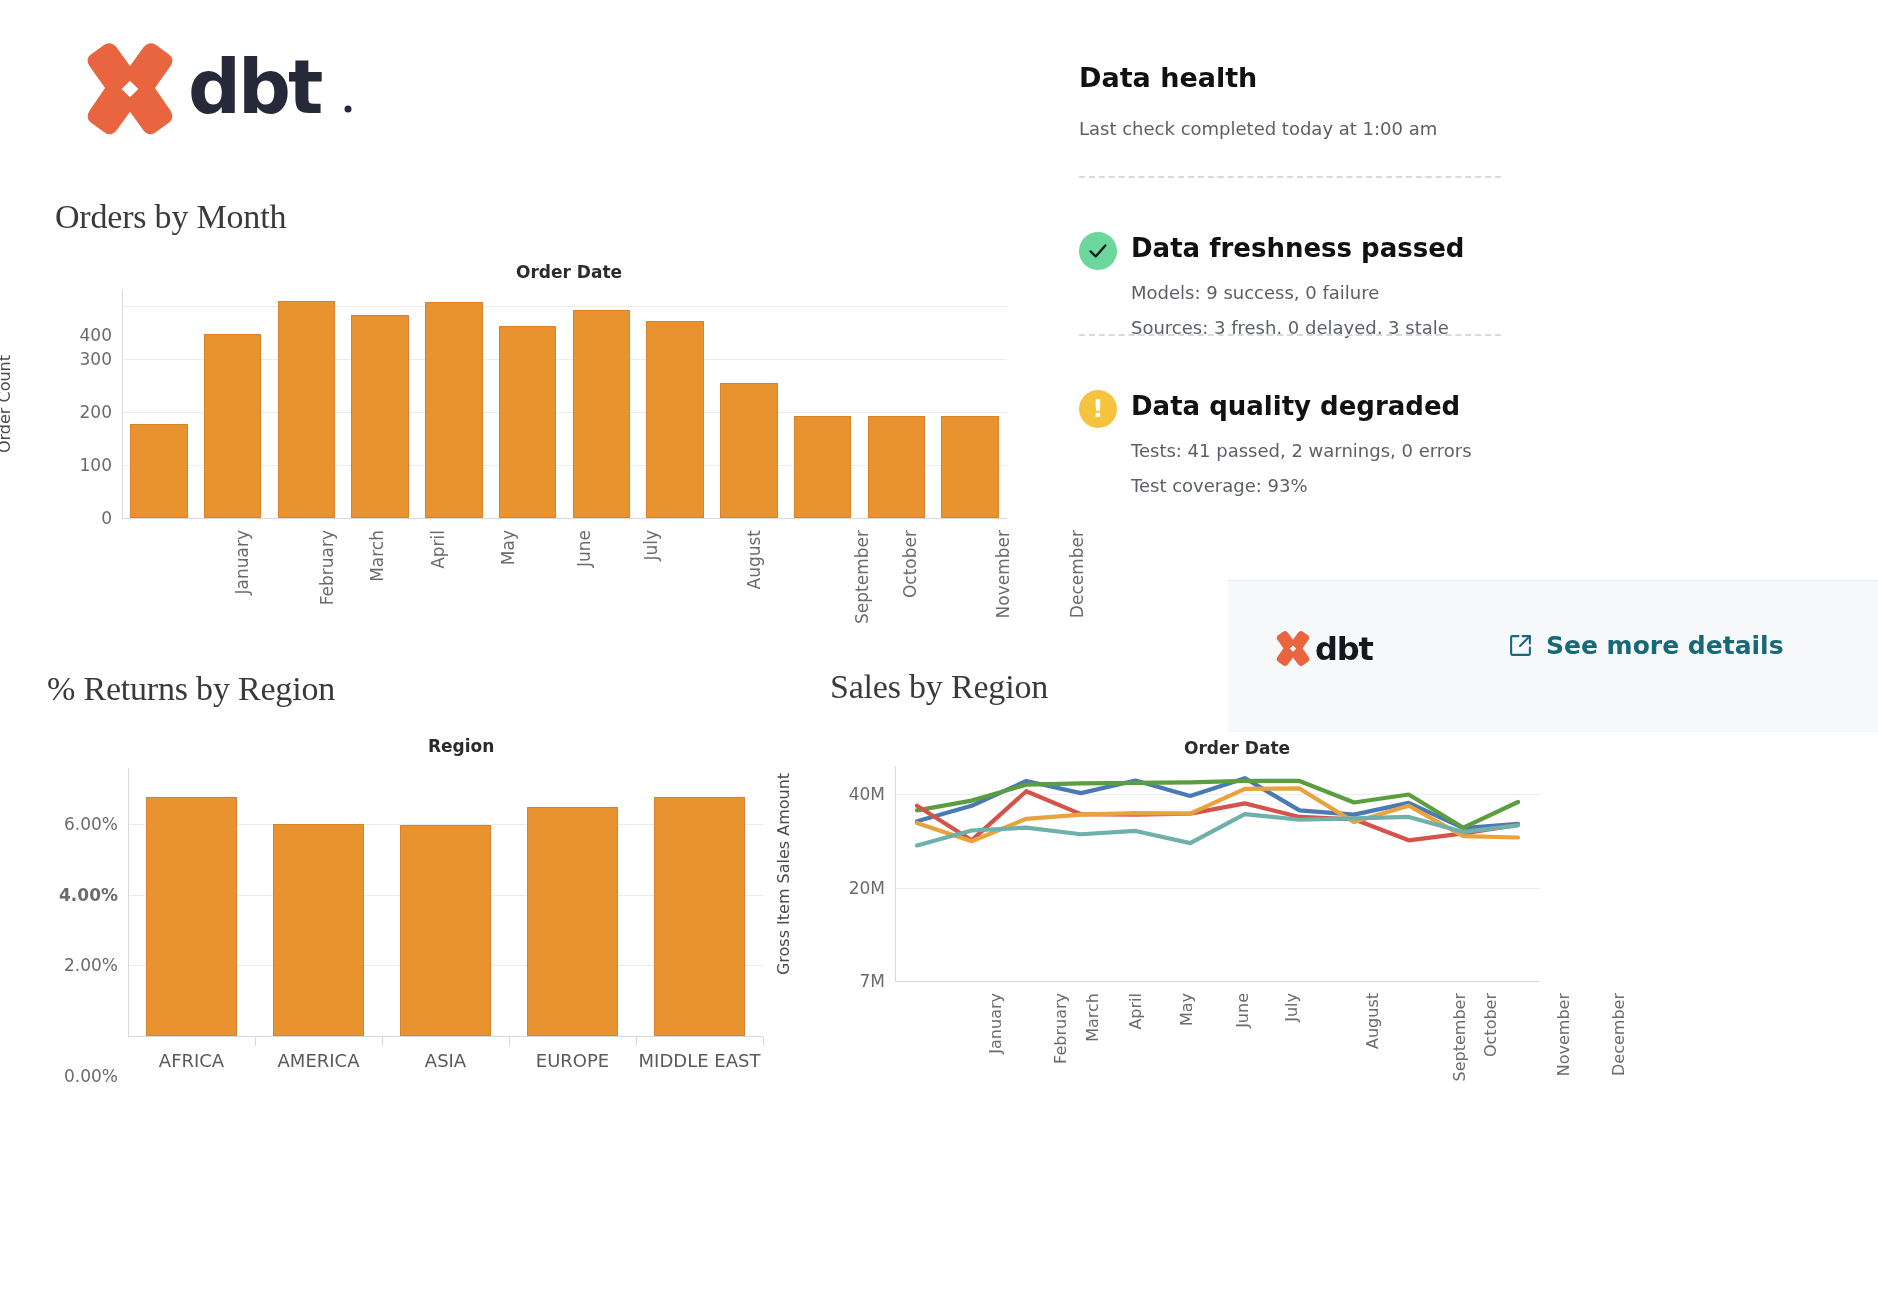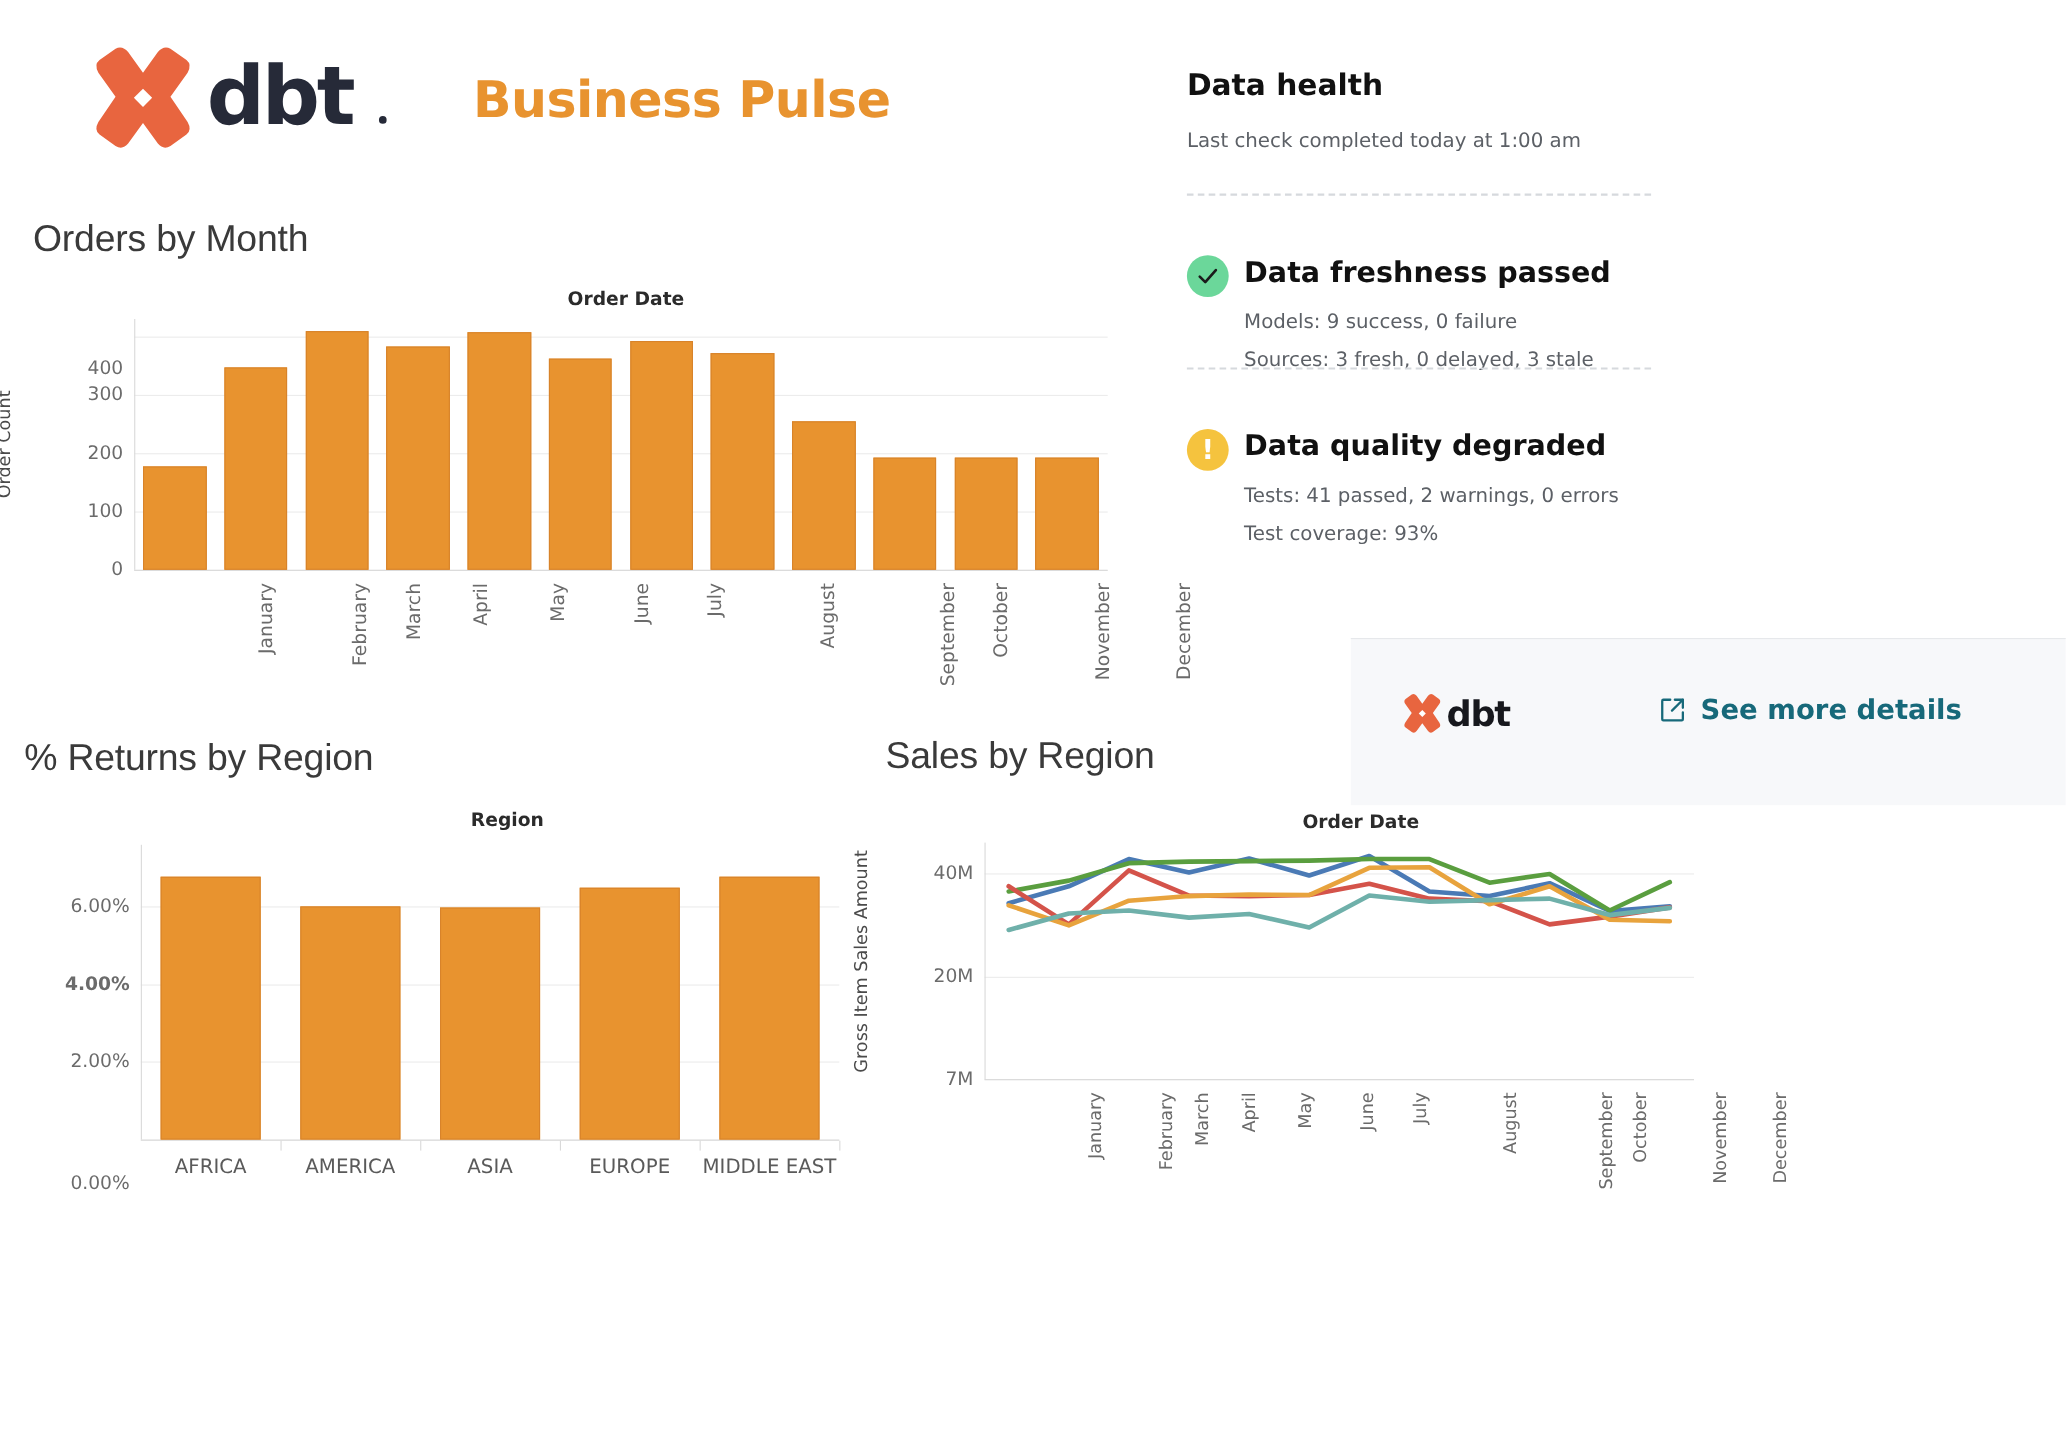--- a/index.html
+++ b/index.html
@@ -20,22 +20,23 @@
     margin-left: 70px;
     font-family: "DejaVu Sans", sans-serif;
     font-size: 46px; font-weight: bold;
     color: #e8932f; letter-spacing: -0.5px;
   }
 
   
   .section-title {
     position: absolute;
     font-size: 34px; font-weight: 400; color: #3a3a3a;
-    font-family: Liberation Sans, sans-serif;
+    font-family: Liberation Serif, serif;
     letter-spacing: -0.2px;
+    margin-left: 25px;
   }
   #t-orders   { left: 30px;  top: 198px; }
   #t-returns  { left: 22px;  top: 670px; }
   #t-sales    { left: 805px; top: 668px; }
 
   .chart-caption {
     position: absolute; font-size: 17px; font-weight: bold; color: #2b2b2b;
     font-family: "DejaVu Sans", sans-serif;
   }
 
@@ -136,21 +137,20 @@
 
   <div class="header">
     <svg class="dbt-logo" width="104" height="104" viewBox="0 0 100 100">
       <path d="M12 16 L26 6 Q32 3 37 9 L50 27 L63 9 Q68 3 74 6 L88 16 Q93 20 89 27 L74 48 L89 70 Q93 77 88 81 L74 91 Q68 95 63 89 L50 71 L37 89 Q32 95 26 91 L12 81 Q7 77 11 70 L26 48 L11 27 Q7 20 12 16 Z" fill="#e8653f"></path>
       <path d="M50 41 L58 49 L50 57 L42 49 Z" fill="#ffffff"></path>
     </svg>
     <svg class="dbt-word" width="172" height="86" viewBox="0 0 172 86">
       <text x="0" y="66" font-family="DejaVu Sans, sans-serif" font-size="74" font-weight="bold" fill="#262a38" letter-spacing="-3">dbt</text>
       <circle cx="160" cy="62" r="3.5" fill="#262a38"></circle>
     </svg>
-    <div class="pulse-title">Business Pulse</div>
   </div>
 
   <div class="section-title" id="t-orders">Orders by Month</div>
   <div class="section-title" id="t-returns">% Returns by Region</div>
   <div class="section-title" id="t-sales">Sales by Region</div>
 
   <div id="orders-chart">
     <div class="chart-caption" id="orders-caption" style="left:516px; top:12px;">Order Date</div>
     <div id="orders-plot">
         <div class="gridline" style="left: 0px; top: 228px; width: 885px;"></div>

